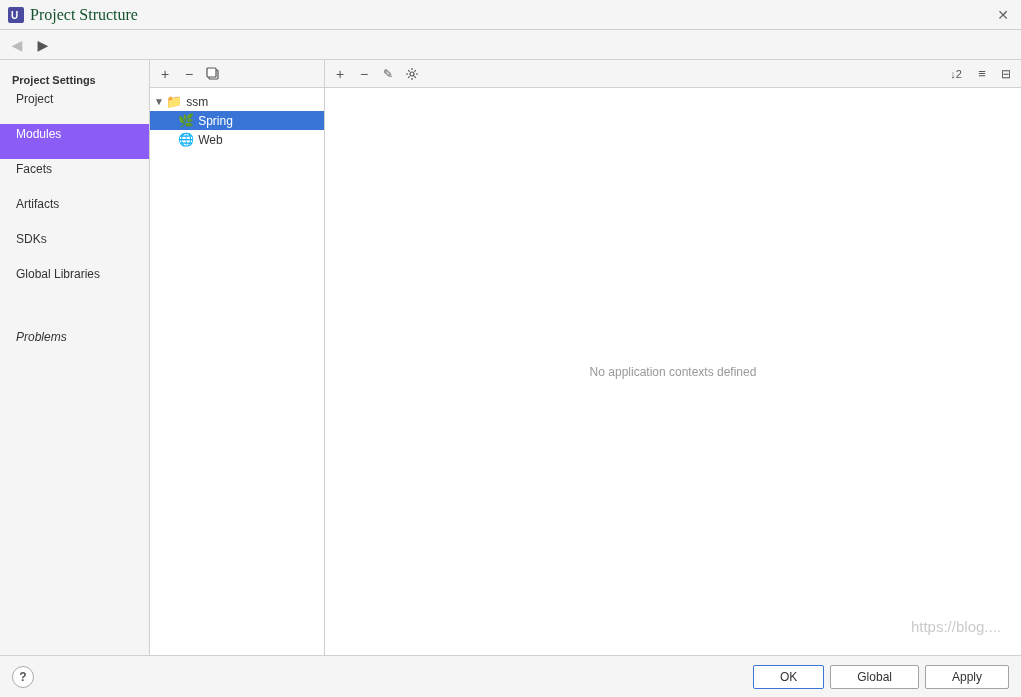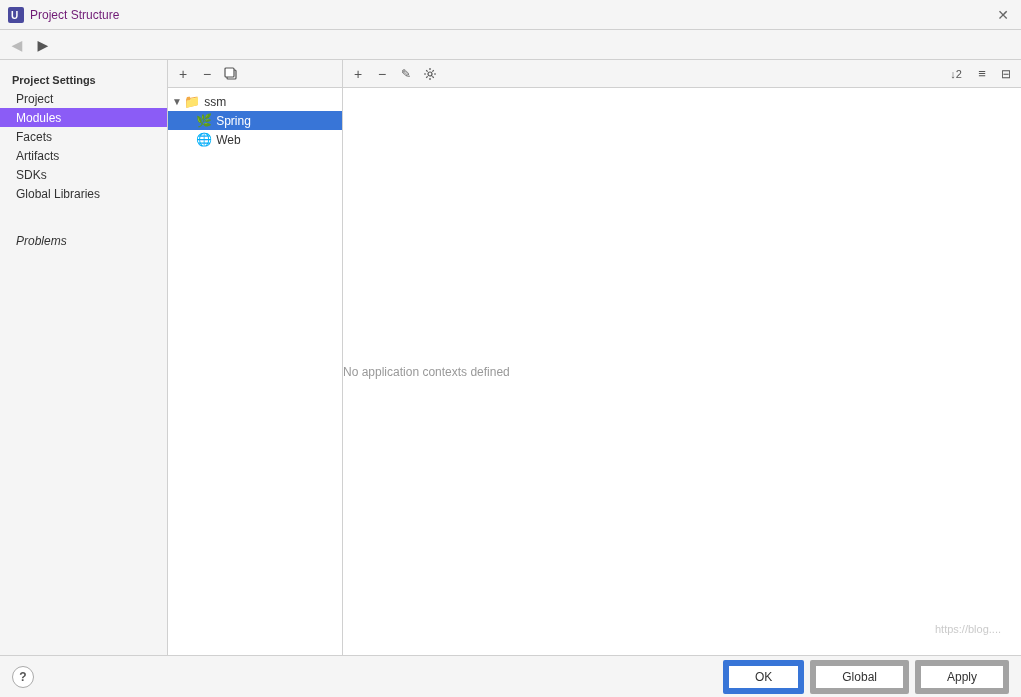--- a/index.html
+++ b/index.html
@@ -6,21 +6,21 @@
     body { font-family: 'Segoe UI', Arial, sans-serif; font-size: 12px; background: #f0f0f0; width: 1021px; height: 697px; overflow: hidden; }
 
     
     .title-bar {
       display: flex; align-items: center; justify-content: space-between;
       background: #f5f5f5; border-bottom: 1px solid #d0d0d0;
       height: 30px; padding: 0 8px;
     }
     .title-bar-left { display: flex; align-items: center; gap: 6px; }
     .title-bar-icon { width: 16px; height: 16px; }
-    .title-bar-title { font-size: 12px; color: #701a75; }
+    .title-bar-title { font-size: 16px; color: #14532d; font-family: Liberation Serif, serif; }
     .title-bar-close {
       width: 20px; height: 20px; cursor: pointer; display: flex; align-items: center; justify-content: center;
       color: #666; font-size: 14px;
     }
 
     
     .main-container {
       display: flex; flex-direction: column; height: calc(697px - 30px);
     }
 
@@ -36,29 +36,29 @@
     }
     .nav-btn:disabled { color: #bbb; cursor: default; }
 
     
     .content-area {
       display: flex; flex: 1; overflow: hidden;
     }
 
     
     .sidebar {
-      width: 168px; background: #f5f5f5; border-right: 1px solid #d0d0d0;
+      width: 150px; background: #f5f5f5; border-right: 1px solid #d0d0d0;
       padding: 8px 0; overflow-y: auto; flex-shrink: 0;
     }
     .sidebar-section-label {
       font-weight: bold; font-size: 11px; color: #333;
       padding: 6px 12px 3px 12px;
     }
     .sidebar-item {
-      padding: 3px 12px 2px 16px; cursor: pointer; color: #333; font-size: 12px;
+      padding: 3px 12px 18px 16px; cursor: pointer; color: #333; font-size: 12px;
       display: flex; align-items: center;
     }
     .sidebar-item.active { background: #8b5cf6; color: white; }
 
     
     .module-tree {
       width: 175px; border-right: 1px solid #d0d0d0; background: white;
       display: flex; flex-direction: column; flex-shrink: 0;
     }
     .tree-toolbar {
@@ -88,42 +88,42 @@
       flex: 1; background: white; display: flex; flex-direction: column; position: relative;
     }
     .detail-toolbar {
       display: flex; align-items: center; gap: 2px;
       border-bottom: 1px solid #d0d0d0; padding: 3px 4px; background: #f5f5f5;
       height: 28px; justify-content: space-between;
     }
     .detail-toolbar-left { display: flex; align-items: center; gap: 2px; }
     .detail-toolbar-right { display: flex; align-items: center; gap: 2px; }
     .detail-content {
-      flex: 1; display: flex; align-items: center; 
+      flex: 1; display: flex; align-items: center; justify-content: center;
       color: #999; font-size: 12px;
     }
     .watermark-text {
       position: absolute; bottom: 20px; right: 20px;
-      color: rgba(150,150,150,0.5); font-size: 11px; pointer-events: none;
+      color: rgba(150,150,150,0.5); font-size: 15px; pointer-events: none;
     }
 
     
     .bottom-bar {
       display: flex; align-items: center; justify-content: flex-end; gap: 6px;
       border-top: 1px solid #d0d0d0; background: #f5f5f5;
       padding: 6px 12px; height: 42px;
     }
     .help-btn {
       margin-right: auto; width: 22px; height: 22px;
       border-radius: 50%; border: 1px solid #aaa; background: white;
       display: flex; align-items: center; justify-content: center;
       cursor: pointer; font-size: 12px; font-weight: bold; color: #555;
     }
     .bottom-btn {
-      padding: 4px 26px; border: 6px solid #a3a3a3; background: white;
+      padding: 4px 26px; border: 1px solid #a3a3a3; background: white;
       cursor: pointer; font-size: 12px; color: #333; border-radius: 2px;
       min-width: 70px; text-align: center;
     }
     .bottom-btn.primary { border-color: #3875d7; }
 
     
     .icon-folder { color: #e8c53a; }
   </style>
 </head>
 <body>

